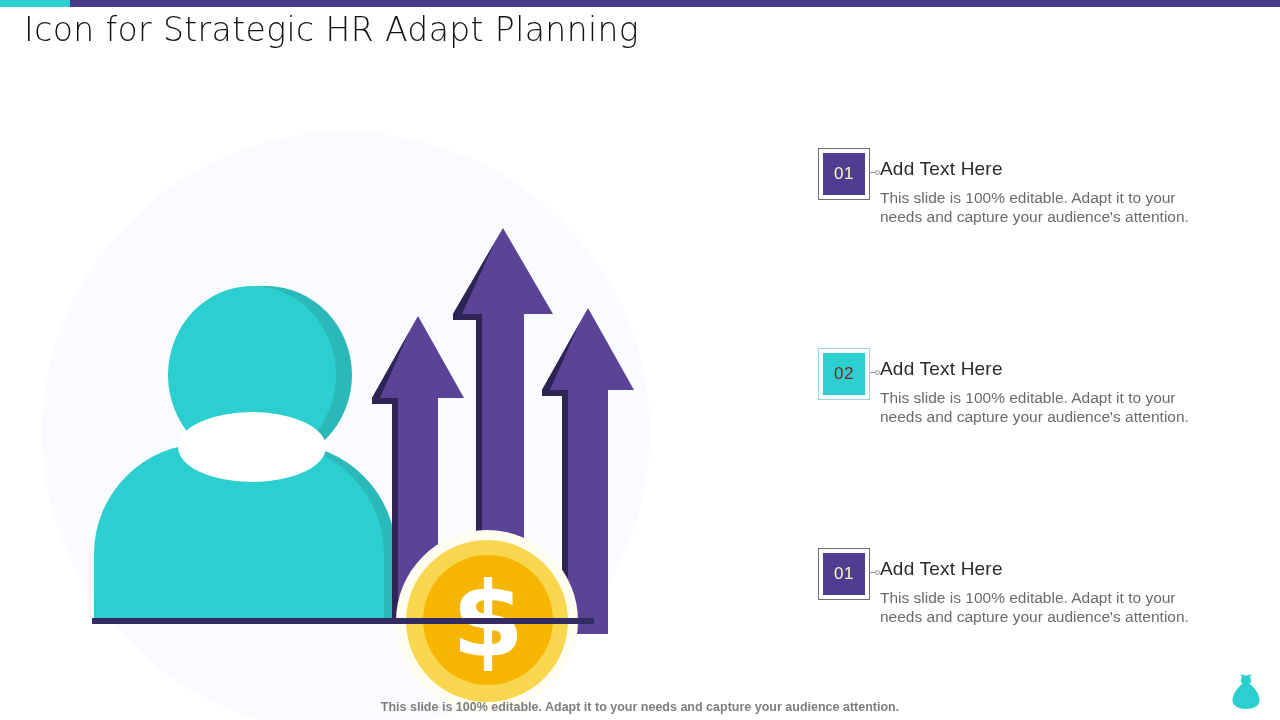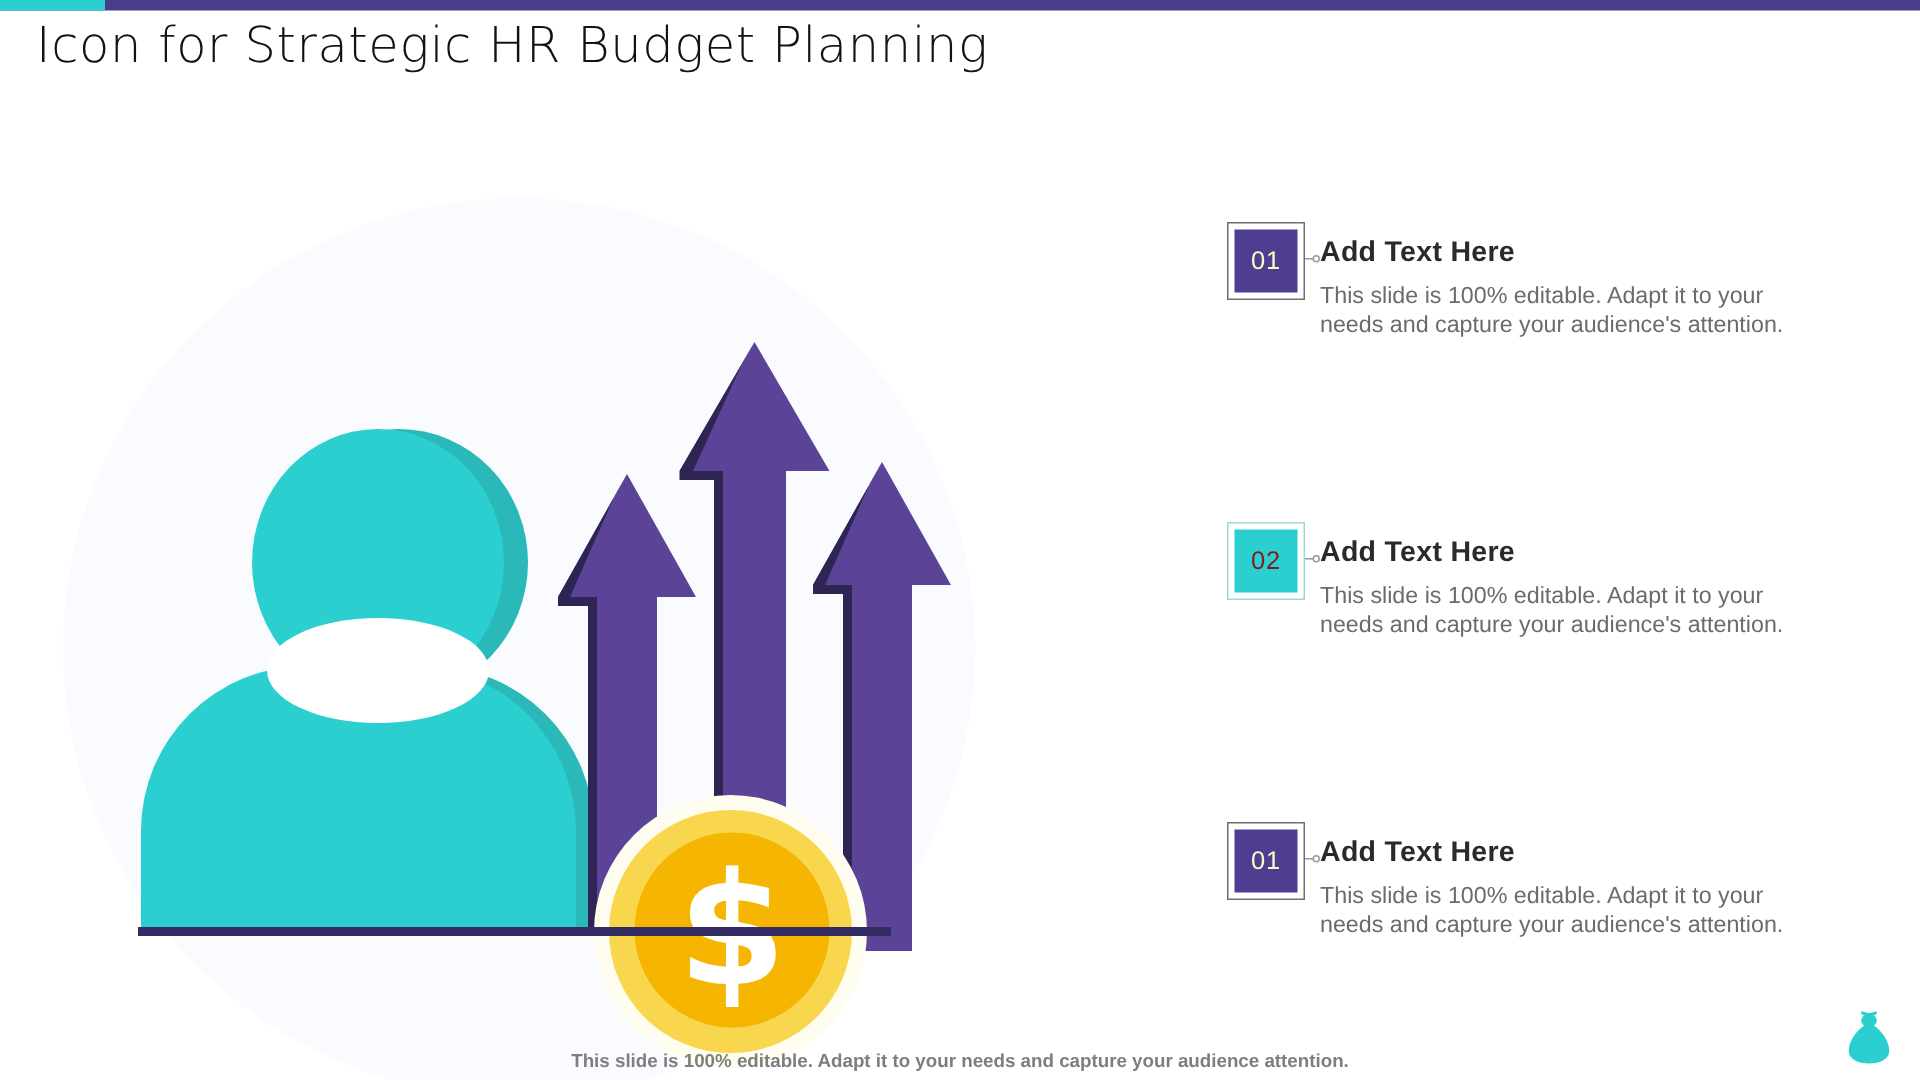--- a/index.html
+++ b/index.html
@@ -222,21 +222,21 @@
     border: 1px solid #9a9a9a;
     background: #ffffff;
     box-sizing: border-box;
   }
   .item-heading {
     position: absolute;
     left: 62px;
     top: 10px;
     font-family: "Liberation Sans", sans-serif;
     font-size: 19px;
-    font-weight: bold;
+    font-weight: normal;
     color: #2a2a2a;
     letter-spacing: 0.2px;
     white-space: nowrap;
   }
   .item-body {
     position: absolute;
     left: 62px;
     top: 40px;
     width: 330px;
     font-family: "Liberation Sans", sans-serif;
@@ -265,21 +265,21 @@
     height: 40px;
   }
 </style>
 </head>
 <body>
 
 <div class="topbar">
   <div class="topbar-teal"></div>
 </div>
 
-<div class="page-title">Icon for Strategic  HR Budget Planning</div>
+<div class="page-title">Icon for Strategic  HR Adapt Planning</div>
 
 <div class="illustration">
 
   <div class="illus-circle"></div>
 
   <div class="person-head-shadow"></div>
   <div class="person-head"></div>
   <div class="person-body-shadow"></div>
   <div class="person-body"></div>
   <div class="person-neck-gap"></div>

